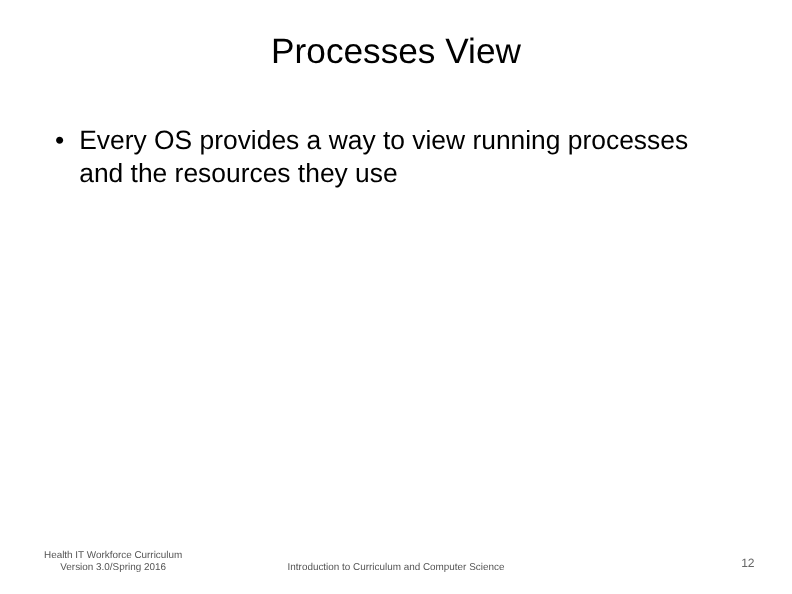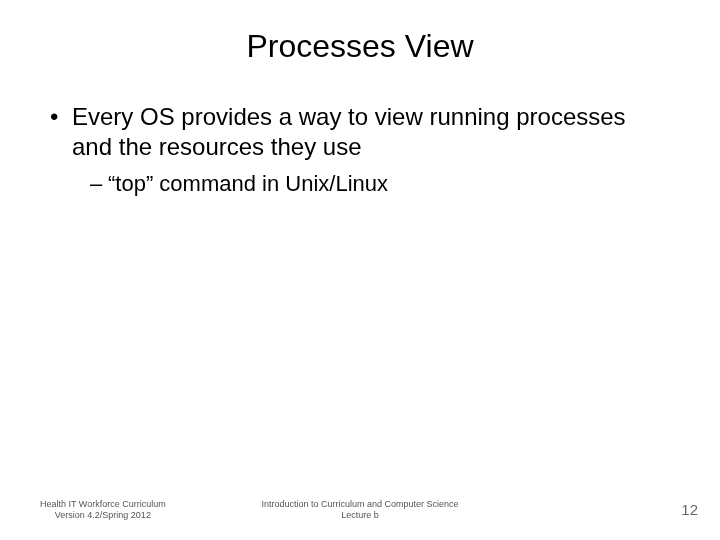--- a/index.html
+++ b/index.html
@@ -13,21 +13,21 @@
     position: relative;
     overflow: hidden;
   }
   .title {
     text-align: center;
     font-size: 32px;
     margin-top: 28px;
     font-weight: normal;
   }
   .body {
-    margin-top: 37px;
+    margin-top: 48px;
     padding: 0 76px 0 50px;
   }
   ul.top {
     list-style: none;
     padding: 0;
     margin: 0;
   }
   ul.top > li {
     font-size: 24px;
     line-height: 1.25;
@@ -77,45 +77,43 @@
   .footer-center {
     position: absolute;
     left: 0;
     right: 0;
     bottom: 0;
     text-align: center;
     line-height: 1.3;
   }
   .footer-right {
     position: absolute;
-    right: 22px;
+    right: 34px;
     bottom: 4px;
-    font-size: 15px;
+    font-size: 11px;
     color: #666;
   }
 </style>
 </head>
 <body>
 
 <div class="title">Processes View</div>
 
 <div class="body">
   <ul class="top">
     <li>
       <span>Every OS provides a way to view running processes and the resources they use</span>
       <ul class="sub">
-        <li><span>“top” command in Unix/Linux</span></li>
       </ul>
     </li>
   </ul>
 </div>
 
 <div class="footer">
   <div class="footer-left">
     <div>Health IT Workforce Curriculum</div>
-    <div>Version 4.2/Spring 2012</div>
+    <div>Version 3.0/Spring 2016</div>
   </div>
   <div class="footer-center">
     <div>Introduction to Curriculum and Computer Science</div>
-    <div>Lecture b</div>
   </div>
   <div class="footer-right">12</div>
 </div>
 
 </body></html>

